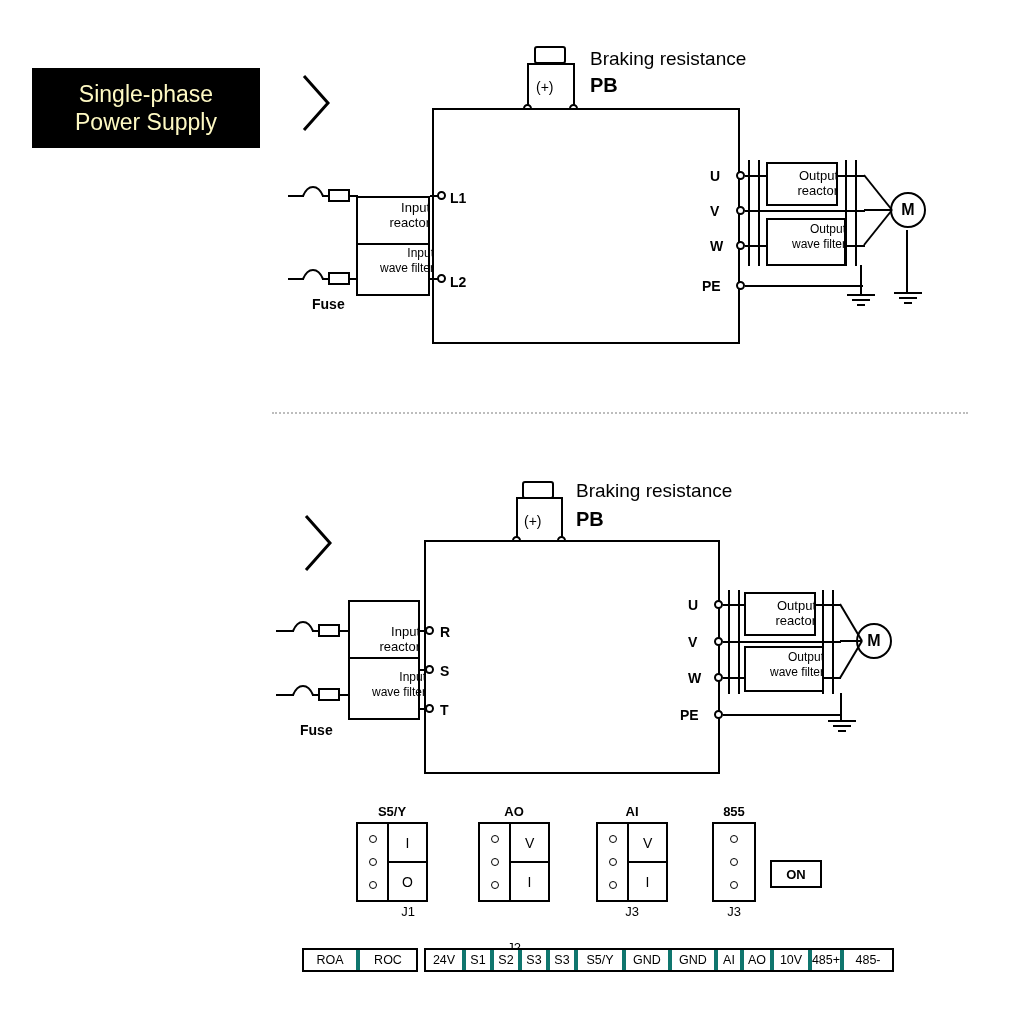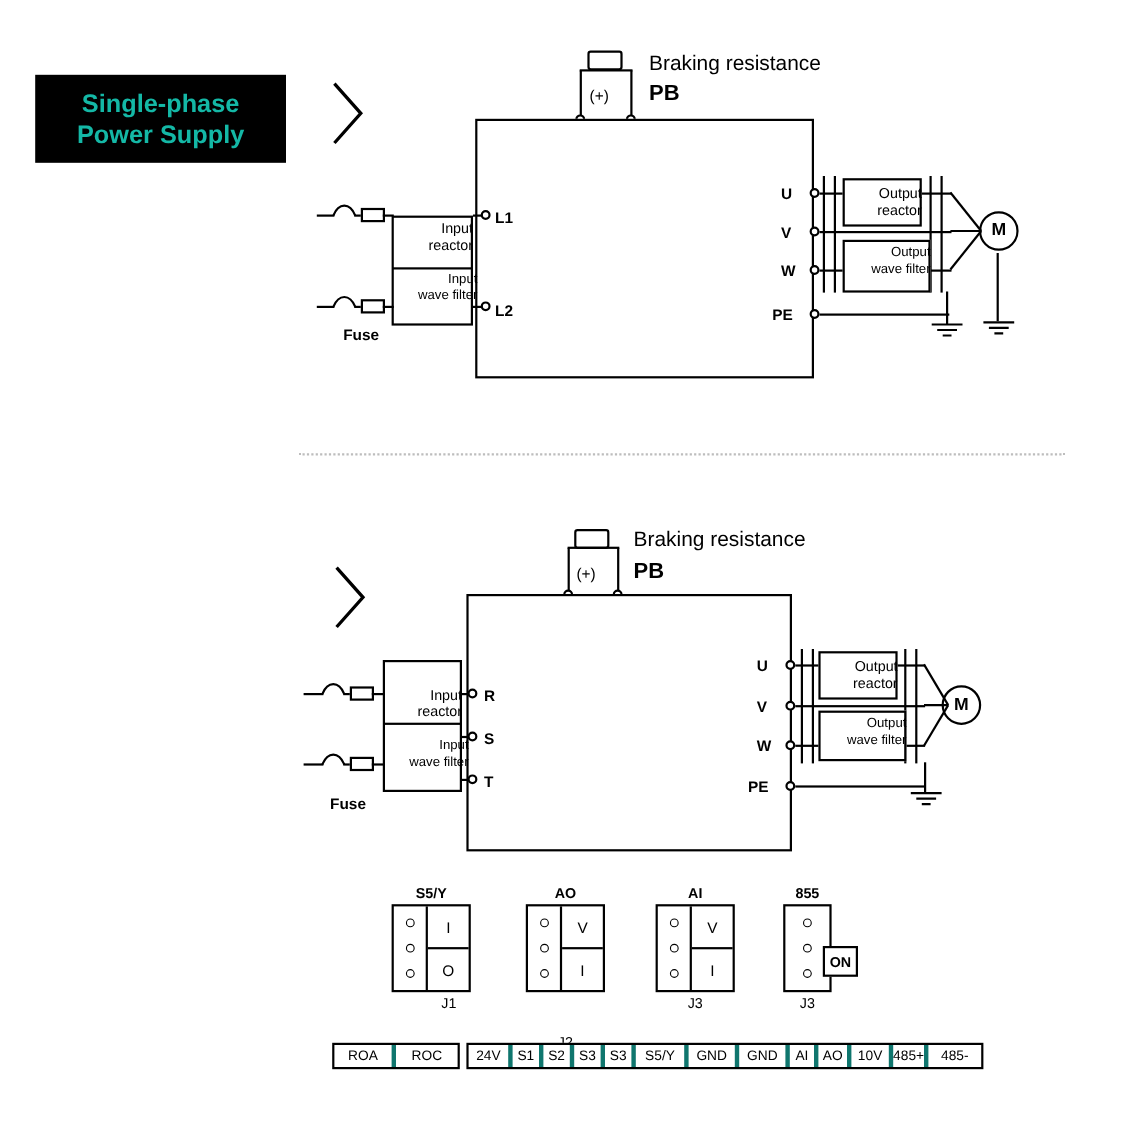--- a/index.html
+++ b/index.html
@@ -18,22 +18,22 @@
   .stage {
     position: relative;
     width: 1024px;
     height: 1024px;
   }
   .abs { position: absolute; }
 
   
   .banner {
     background: #000000;
-    color: #14b8a6;
-    font-weight: bold;
+    color: #fef9c3;
+    font-weight: normal;
     font-size: 23px;
     line-height: 28px;
     text-align: center;
     display: flex;
     align-items: center;
     justify-content: center;
     padding: 6px 8px;
     box-sizing: border-box;
   }
 
@@ -461,21 +461,21 @@
   <div class="abs jname" style="left:580px; top:904px; width:104px;">J3</div>
 
   <div class="abs jtitle" style="left:694px; top:804px; width:80px;">855</div>
   <div class="abs jumper" style="left:712px; top:822px; width:44px; height:80px;">
     <div class="jumper-pins" style="width:40px;">
       <div class="dot-sm"></div>
       <div class="dot-sm"></div>
       <div class="dot-sm"></div>
     </div>
   </div>
-  <div class="abs on-box" style="left:748px; top:860px; width:32px; height:28px;">ON</div>
+  <div class="abs on-box" style="left:770px; top:860px; width:52px; height:28px;">ON</div>
   <div class="abs jname" style="left:694px; top:904px; width:80px;">J3</div>
 
   <div class="abs strip" style="left:302px; top:948px;">
     <div class="cell" style="width:56px;">ROA</div>
     <div class="cell" style="width:56px;">ROC</div>
   </div>
 
   <div class="abs strip" style="left:424px; top:948px;">
     <div class="cell" style="width:40px;">24V</div>
     <div class="cell" style="width:28px;">S1</div>

